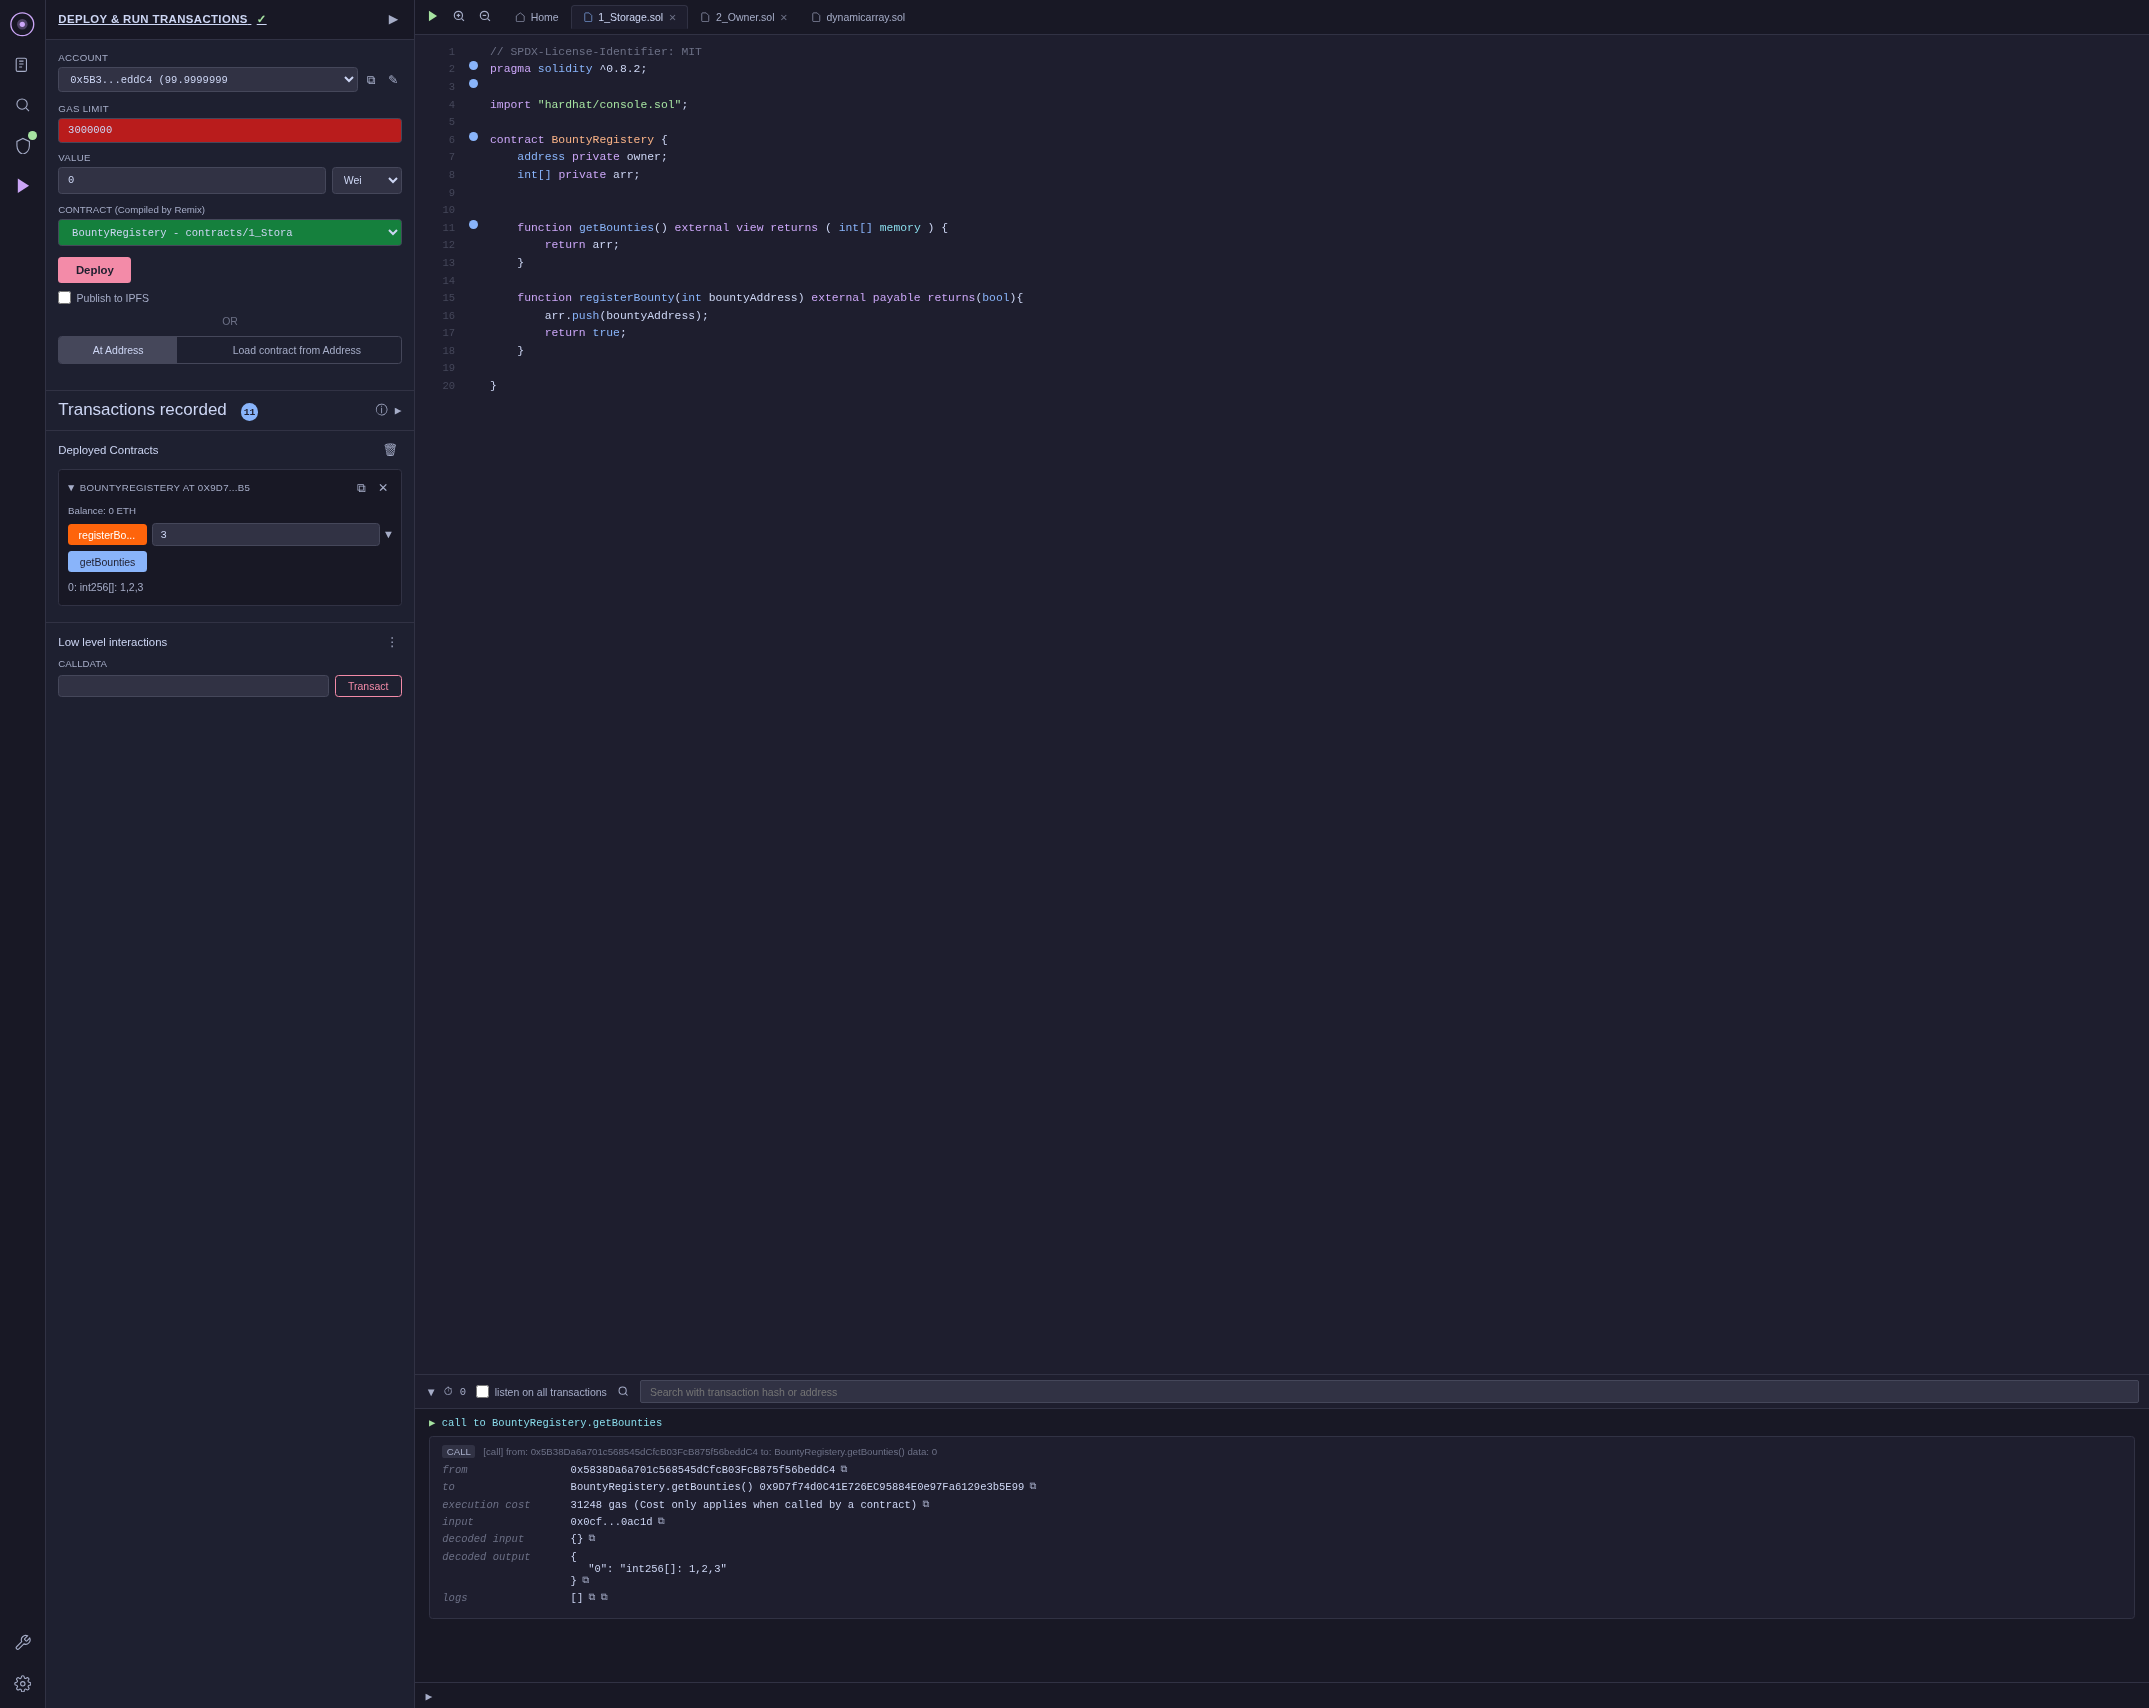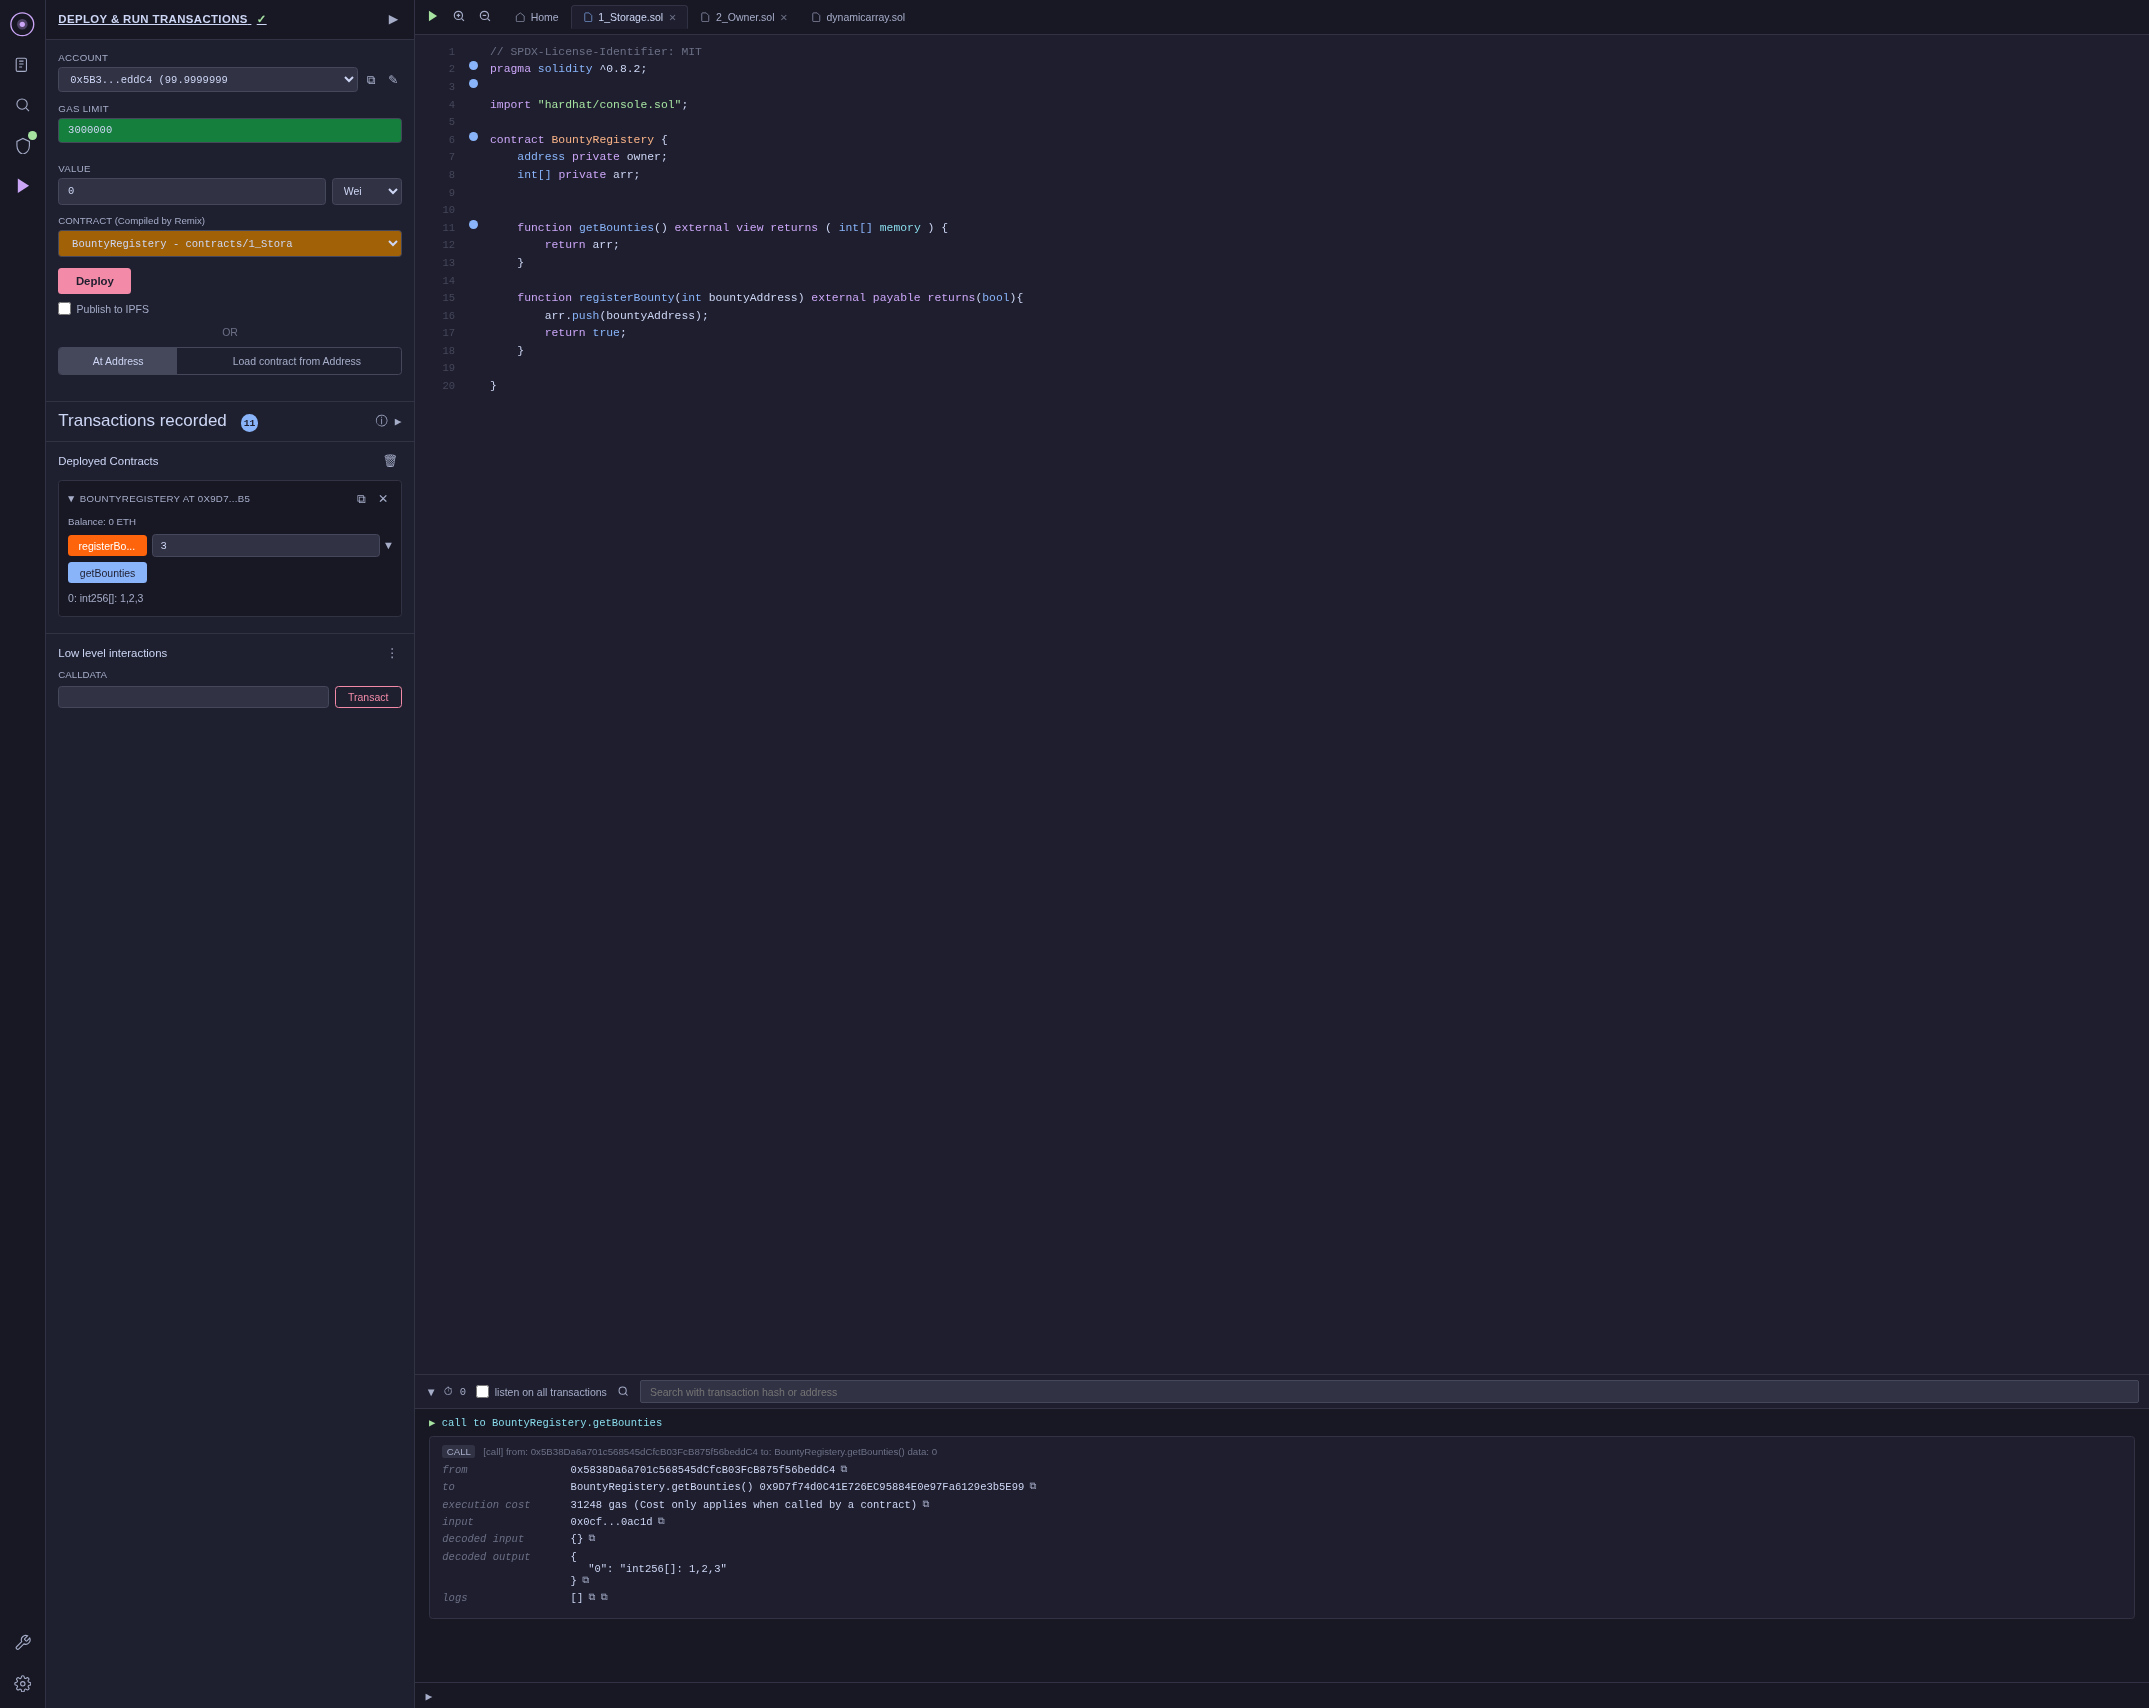--- a/index.html
+++ b/index.html
@@ -106,28 +106,28 @@
 
     .field-label {
       font-size: 9.7px;
       color: #a6adc8;
       margin-bottom: 4.4px;
       font-family: sans-serif;
       letter-spacing: 0.3px;
     }
     .text-input {
       width: 100%;
-      background: #15803d;
+      background: #b91c1c;
       border: 0.9px solid #45475a;
       color: #cdd6f4;
       padding: 5.3px 8.8px;
       border-radius: 3.5px;
       font-size: 10.5px;
       font-family: 'Courier New', monospace;
-      margin-bottom: 20px;
+      margin-bottom: 9px;
     }
 
     .value-row {
       display: flex;
       gap: 5.3px;
       margin-bottom: 10.5px;
     }
     .value-input {
       flex: 1;
       background: #313244;
@@ -150,21 +150,21 @@
     }
 
     .contract-label {
       font-size: 9.7px;
       color: #a6adc8;
       margin-bottom: 4.4px;
       font-family: sans-serif;
     }
     .contract-select {
       width: 100%;
-      background: #a16207;
+      background: #15803d;
       border: 0.9px solid #45475a;
       color: #cdd6f4;
       padding: 5.3px 8.8px;
       border-radius: 3.5px;
       font-size: 10.5px;
       font-family: 'Courier New', monospace;
       margin-bottom: 10.5px;
     }
 
     .deploy-btn {

